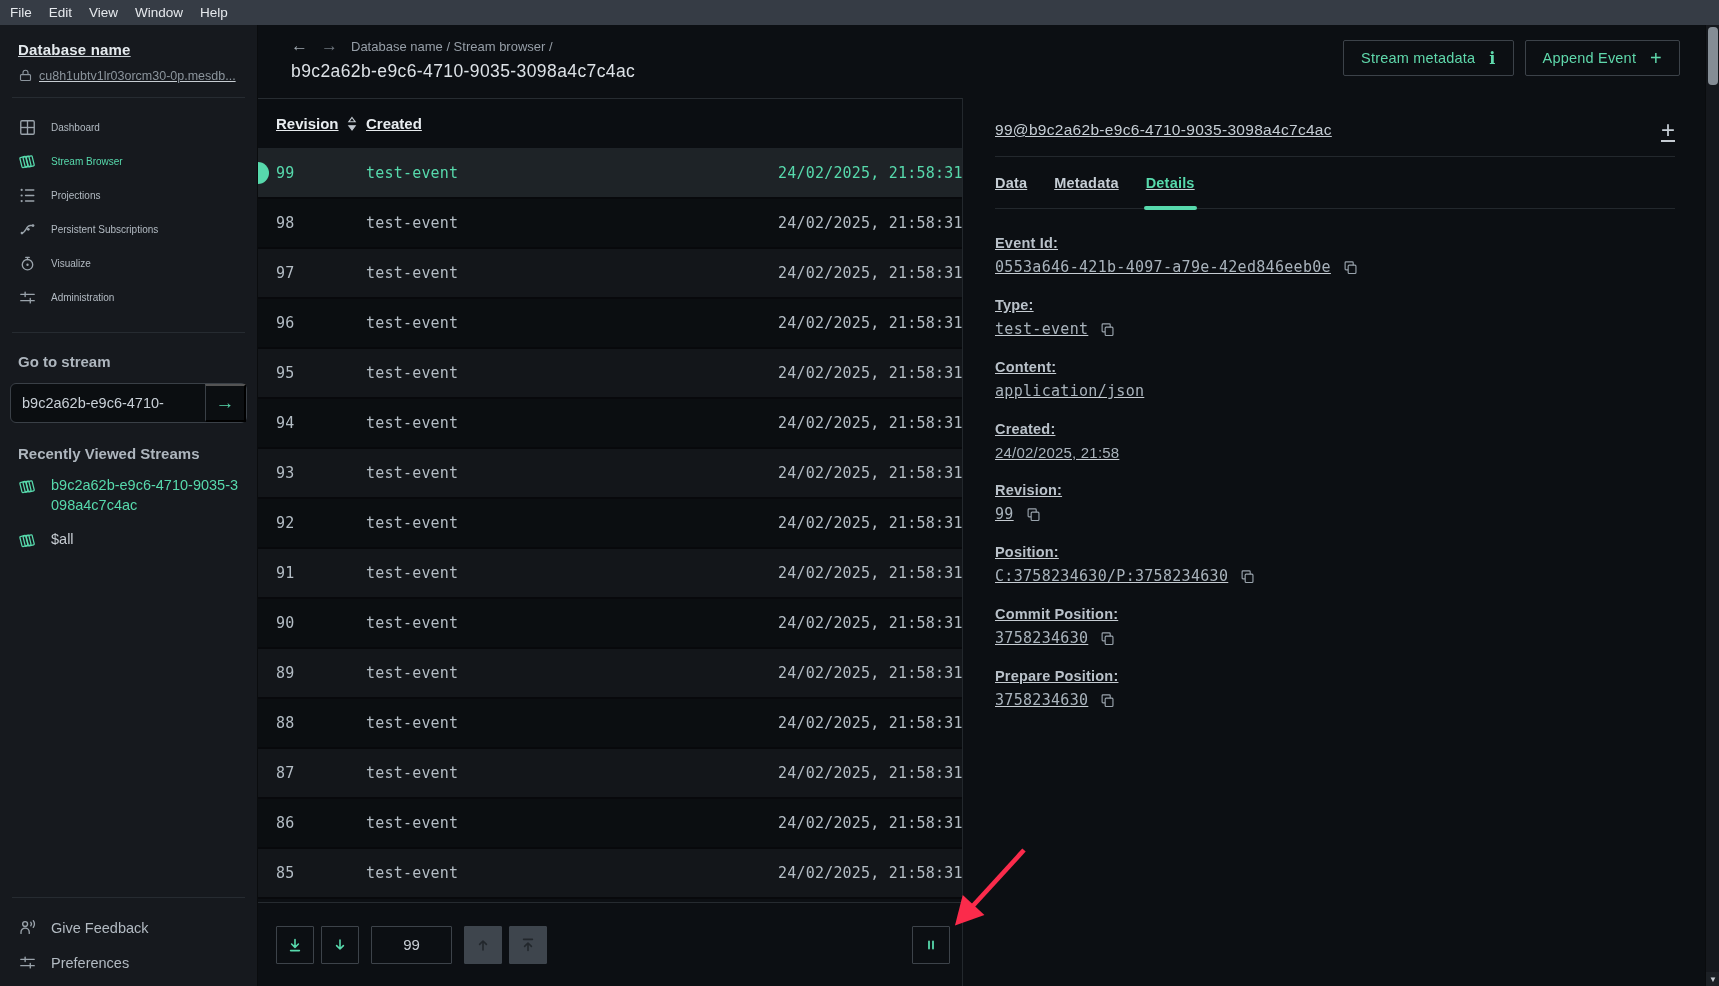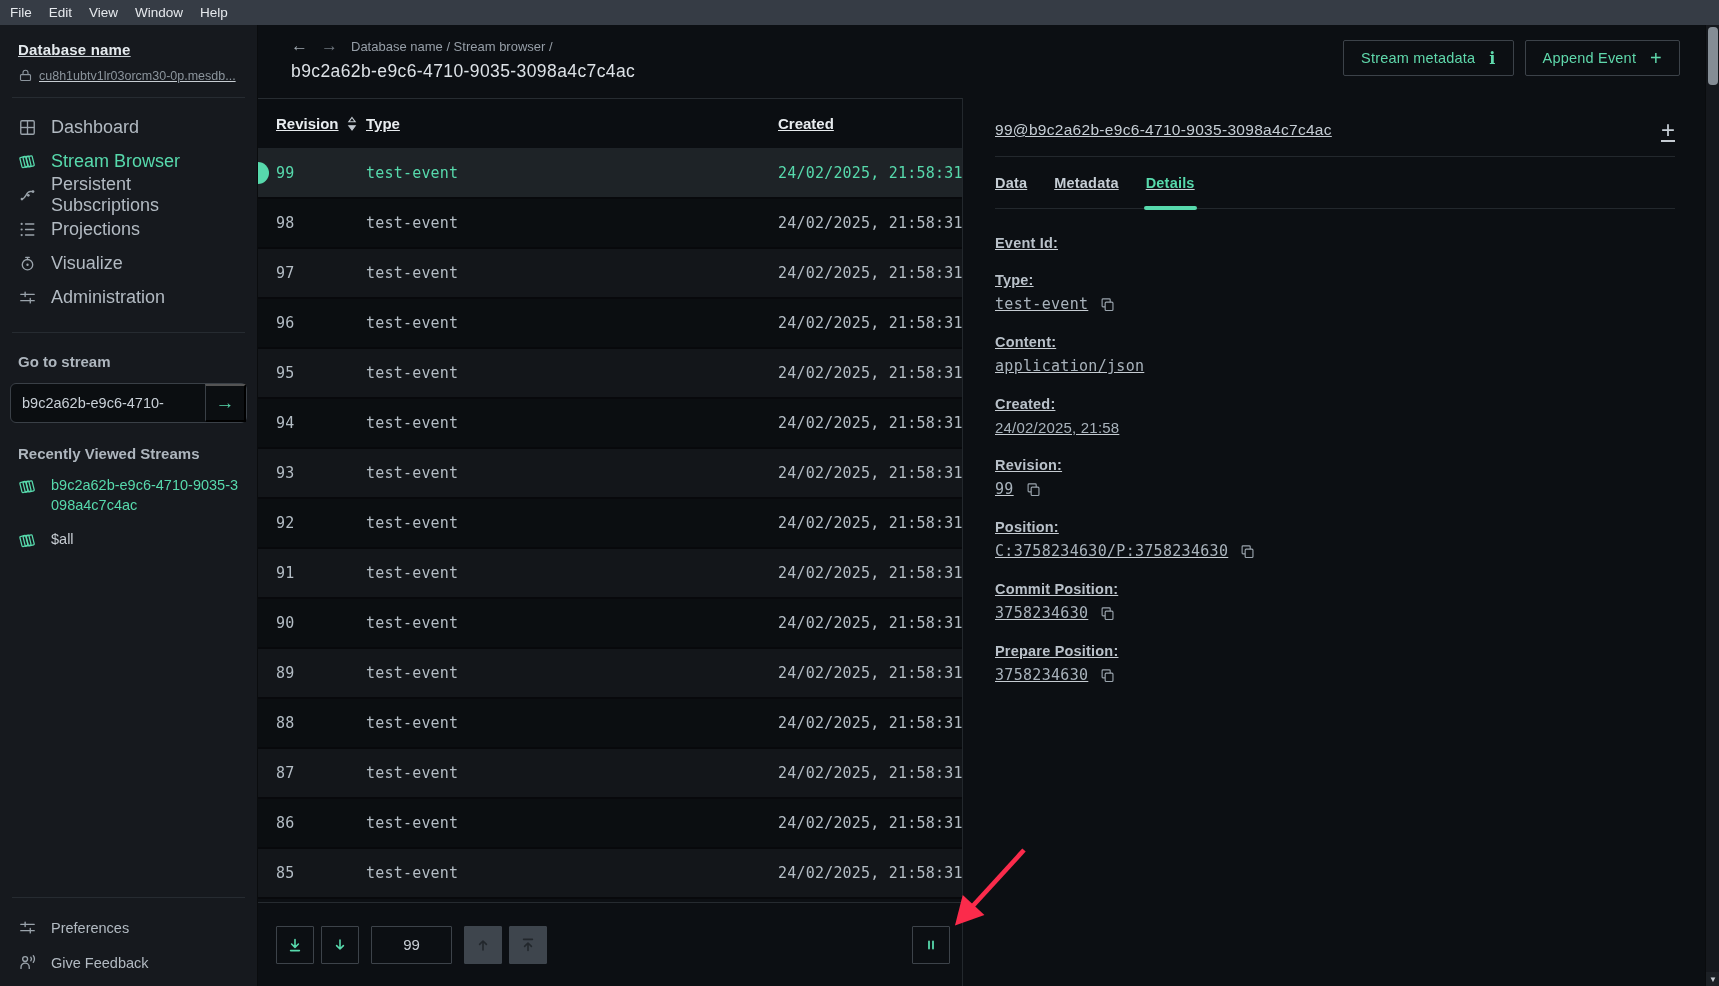--- a/index.html
+++ b/index.html
@@ -27,21 +27,21 @@
     width:258px; background:#16191e; border-right:1px solid #0a0c0e;
     display:flex; flex-direction:column; flex-shrink:0;
   }
   .db-block { padding:16px 18px 0 18px;text-decoration:underline; }
   .db-name { font-size:15px; font-weight:bold; color:#e4e9ed; letter-spacing:.2px; }
   .db-id { margin-top:10px; display:flex; align-items:center; gap:6px; color:#8b949c; font-size:12.5px; }
   .s-divider { border-bottom:1px solid #262b31; margin:14px 12px 0 12px; }
   .nav { padding:12px 0 0 0; }
   .nav-item {
     height:34px; display:flex; align-items:center; gap:14px; padding:0 18px;
-    font-size:18px; color:#b2bac2; cursor:pointer;
+    font-size:10px; color:#b2bac2; cursor:pointer;
   }
   .nav-item .ic { color:#9aa3ab; }
   .nav-item.active, .nav-item.active .ic { color:#57d9ac; }
   .goto-label { padding:20px 18px 0 18px; font-size:15px; font-weight:bold; color:#aeb6be; }
   .goto-control {
     margin:13px 10px 0 10px; height:40px; display:flex;
     border:1px solid #3a4047; background:#0b0e11; border-radius:6px;
   }
   .goto-control input {
     flex:1; min-width:0; background:transparent; border:none; outline:none;
@@ -286,32 +286,32 @@
         <span class="ic">
             <svg width="19" height="19" viewBox="0 0 24 24">
               <use href="#i-stream"></use>
             </svg>
           </span>
         <span>Stream Browser</span>
       </div>
       <div class="nav-item">
         <span class="ic">
             <svg width="19" height="19" viewBox="0 0 24 24">
+              <use href="#i-projections"></use>
+            </svg>
+          </span>
+        <span>Projections</span>
+      </div>
+      <div class="nav-item">
+        <span class="ic">
+            <svg width="19" height="19" viewBox="0 0 24 24">
               <use href="#i-subs"></use>
             </svg>
           </span>
         <span>Persistent Subscriptions</span>
-      </div>
-      <div class="nav-item">
-        <span class="ic">
-            <svg width="19" height="19" viewBox="0 0 24 24">
-              <use href="#i-projections"></use>
-            </svg>
-          </span>
-        <span>Projections</span>
       </div>
       <div class="nav-item">
         <span class="ic">
             <svg width="19" height="19" viewBox="0 0 24 24">
               <use href="#i-visualize"></use>
             </svg>
           </span>
         <span>Visualize</span>
       </div>
       <div class="nav-item">
@@ -351,32 +351,32 @@
           </span>
         <span class="lbl">$all</span>
       </div>
     </div>
 
     <div class="sidebar-bottom">
       <div class="s-divider"></div>
       <div class="foot-item">
         <span class="ic">
             <svg width="19" height="19" viewBox="0 0 24 24">
+              <use href="#i-feedback"></use>
+            </svg>
+          </span>
+        <span>Give Feedback</span>
+      </div>
+      <div class="foot-item">
+        <span class="ic">
+            <svg width="19" height="19" viewBox="0 0 24 24">
               <use href="#i-sliders"></use>
             </svg>
           </span>
         <span>Preferences</span>
-      </div>
-      <div class="foot-item">
-        <span class="ic">
-            <svg width="19" height="19" viewBox="0 0 24 24">
-              <use href="#i-feedback"></use>
-            </svg>
-          </span>
-        <span>Give Feedback</span>
       </div>
     </div>
   </div>
 
   <div class="main">
     <div class="main-header">
       <div class="crumbs">
         <span class="crumb-arrow crumb-back">←</span>
         <span class="crumb-arrow crumb-fwd">→</span>
         <span>Database name / Stream browser /</span>
@@ -399,21 +399,20 @@
       <div class="table-area">
         <div class="t-header">
           <div class="th-rev">
             <span>Revision</span>
             <span class="sort-ic">
                 <svg width="10" height="16" viewBox="0 0 10 16">
                   <use href="#i-sort"></use>
                 </svg>
               </span>
           </div>
-          <div>Type</div>
           <div>Created</div>
         </div>
         <div class="t-rows">
           <div class="t-row selected">
             <div>99</div>
               <div>test-event</div>
               <div>24/02/2025, 21:58:31</div>
           </div>
           <div class="t-row">
             <div>98</div>
@@ -535,20 +534,28 @@
         <div class="panel-divider"></div>
         <div class="tabs">
           <div class="tab">Data</div>
           <div class="tab">Metadata</div>
           <div class="tab active">Details</div>
         </div>
 
         <div class="fields">
           <div class="field">
             <div class="f-label">Event Id:</div>
+            <div class="f-value">
+                <span>0553a646-421b-4097-a79e-42ed846eeb0e</span>
+                <span class="copy-ic">
+                  <svg width="17" height="17" viewBox="0 0 24 24">
+                    <use href="#i-copy"></use>
+                  </svg>
+                </span>
+              </div>
           </div>
           <div class="field">
             <div class="f-label">Type:</div>
             <div class="f-value">
                 <span>test-event</span>
                 <span class="copy-ic">
                   <svg width="17" height="17" viewBox="0 0 24 24">
                     <use href="#i-copy"></use>
                   </svg>
                 </span>

